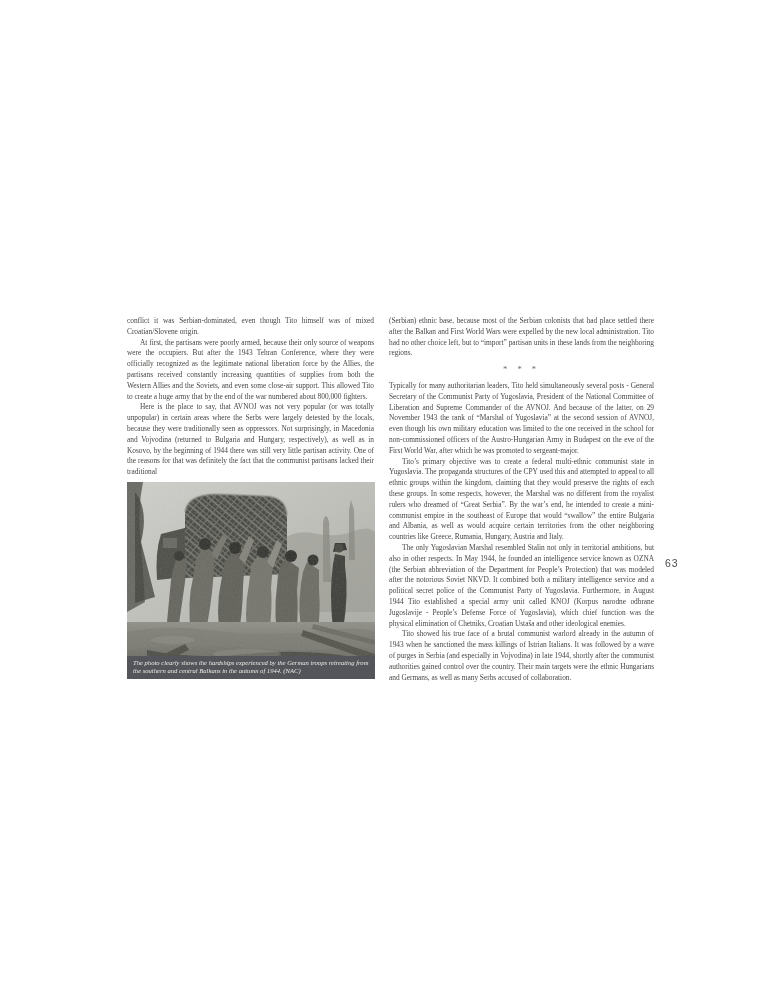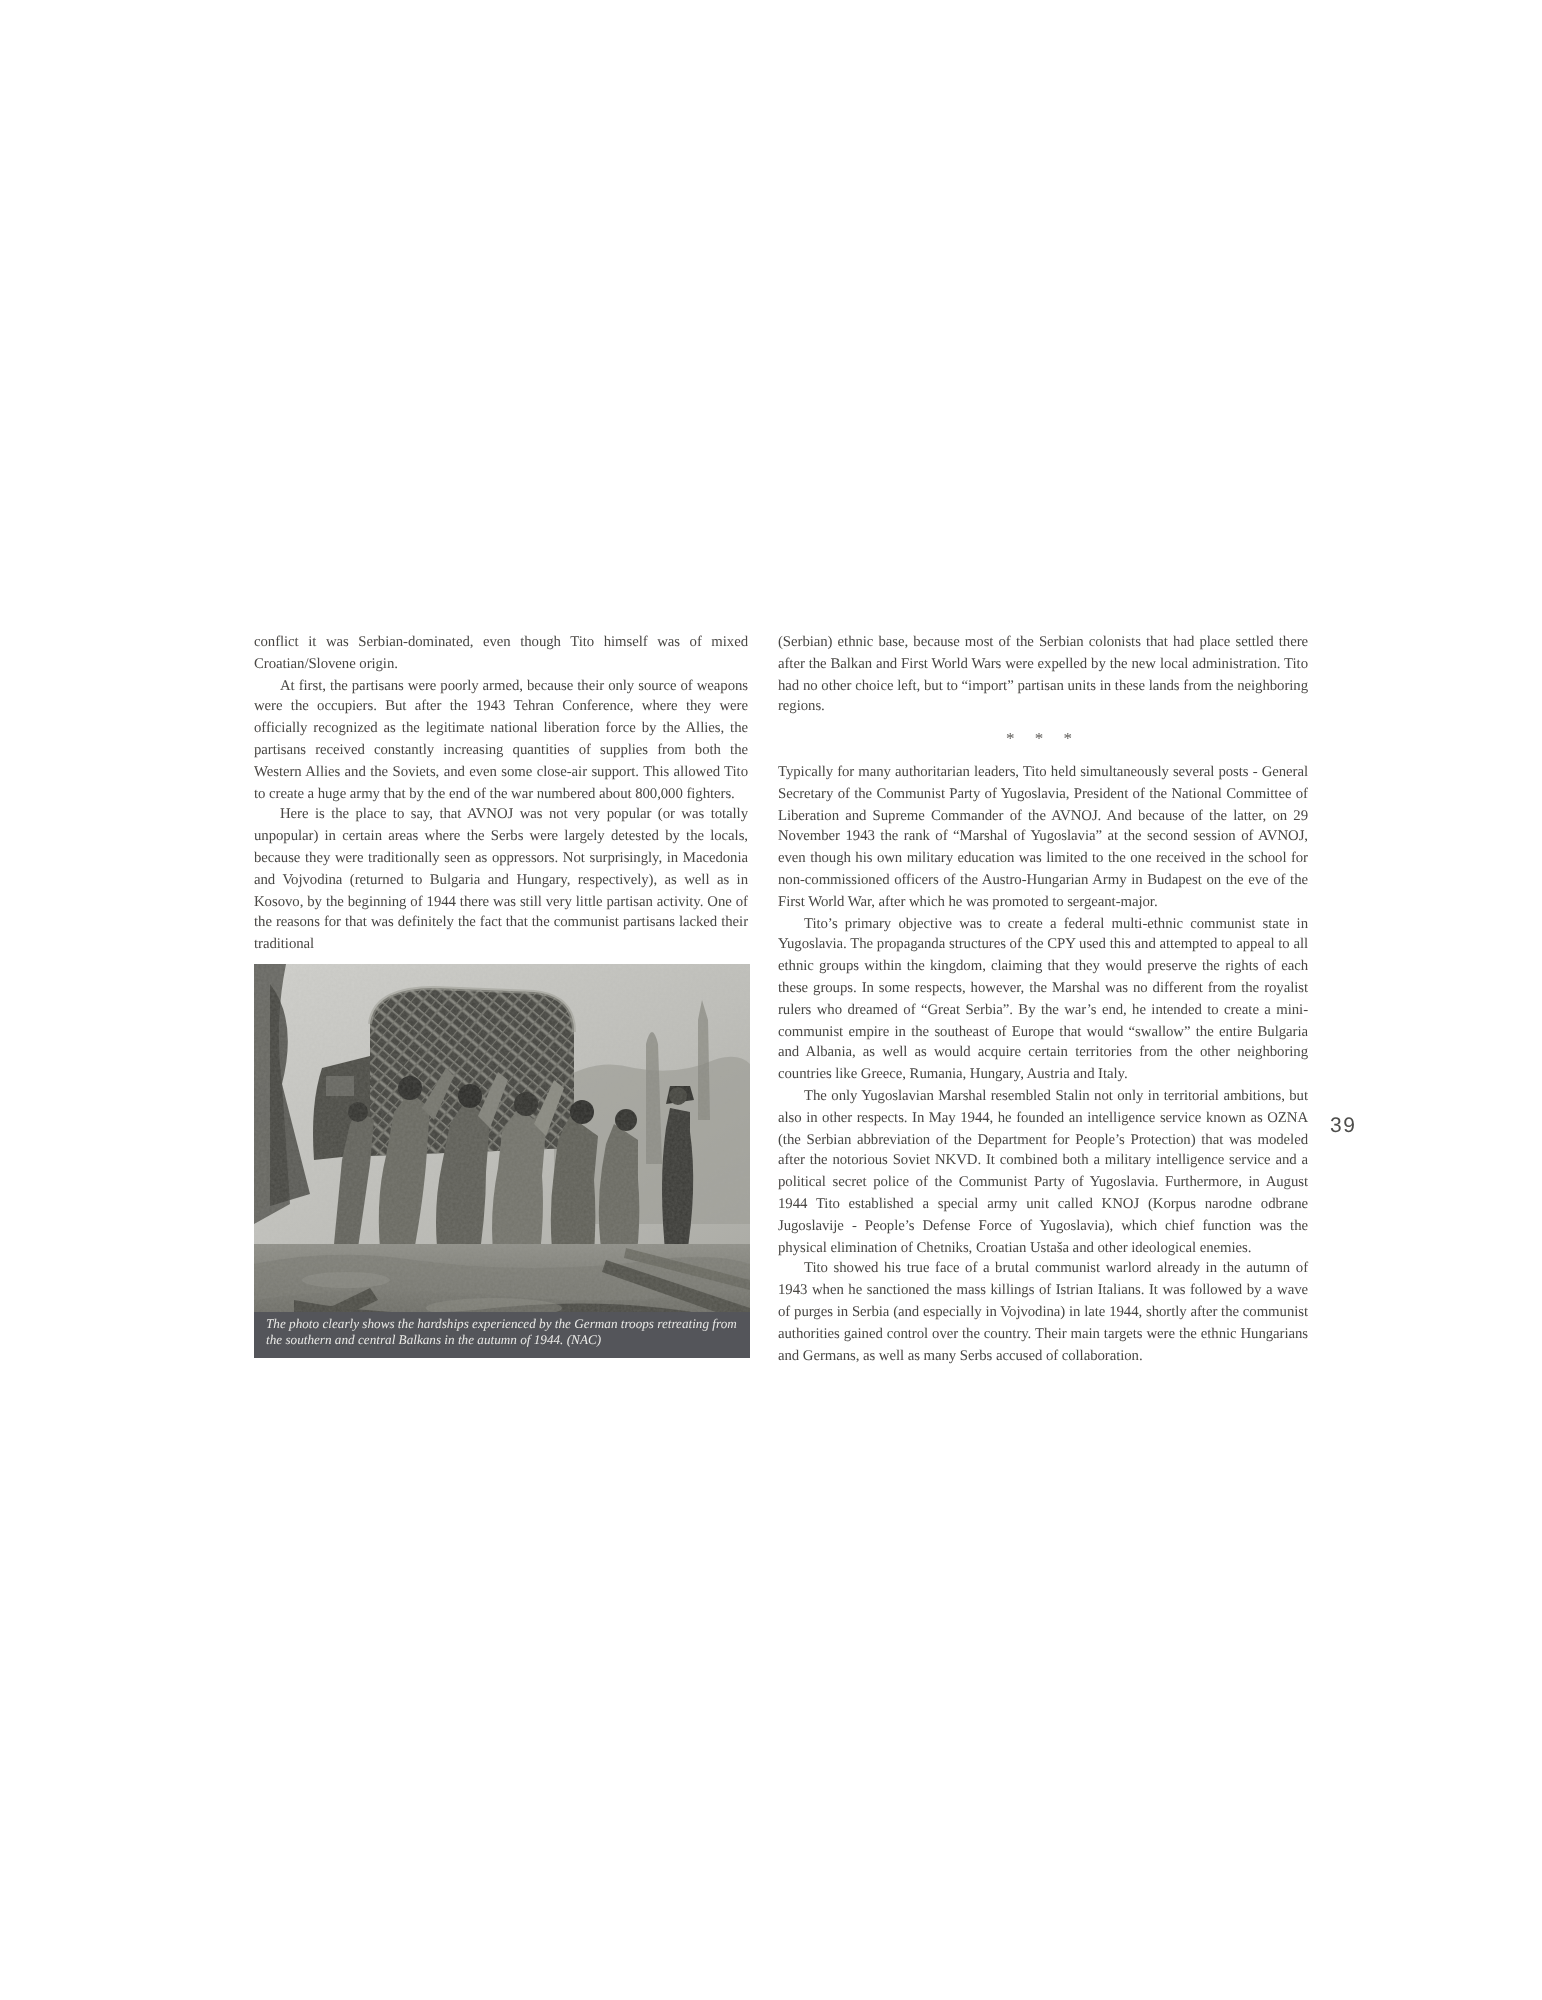--- a/index.html
+++ b/index.html
@@ -166,15 +166,15 @@
       <ellipse cx="120" cy="172" rx="34" ry="5" fill="#8e8e85" opacity="0.45"></ellipse>
       <ellipse cx="46" cy="158" rx="22" ry="4" fill="#97978e" opacity="0.4"></ellipse>
 
       <rect width="248" height="197" filter="url(#grain)"></rect>
     </svg>
     <figcaption class="caption-strip">
       <div class="caption-text">The photo clearly shows the hardships experienced by the German troops retreating from the southern and central Balkans in the autumn of 1944. (NAC)</div>
     </figcaption>
   </figure>
 
-  <div class="page-number">39</div>
+  <div class="page-number">63</div>
 
 </div>
 
 </body></html>

